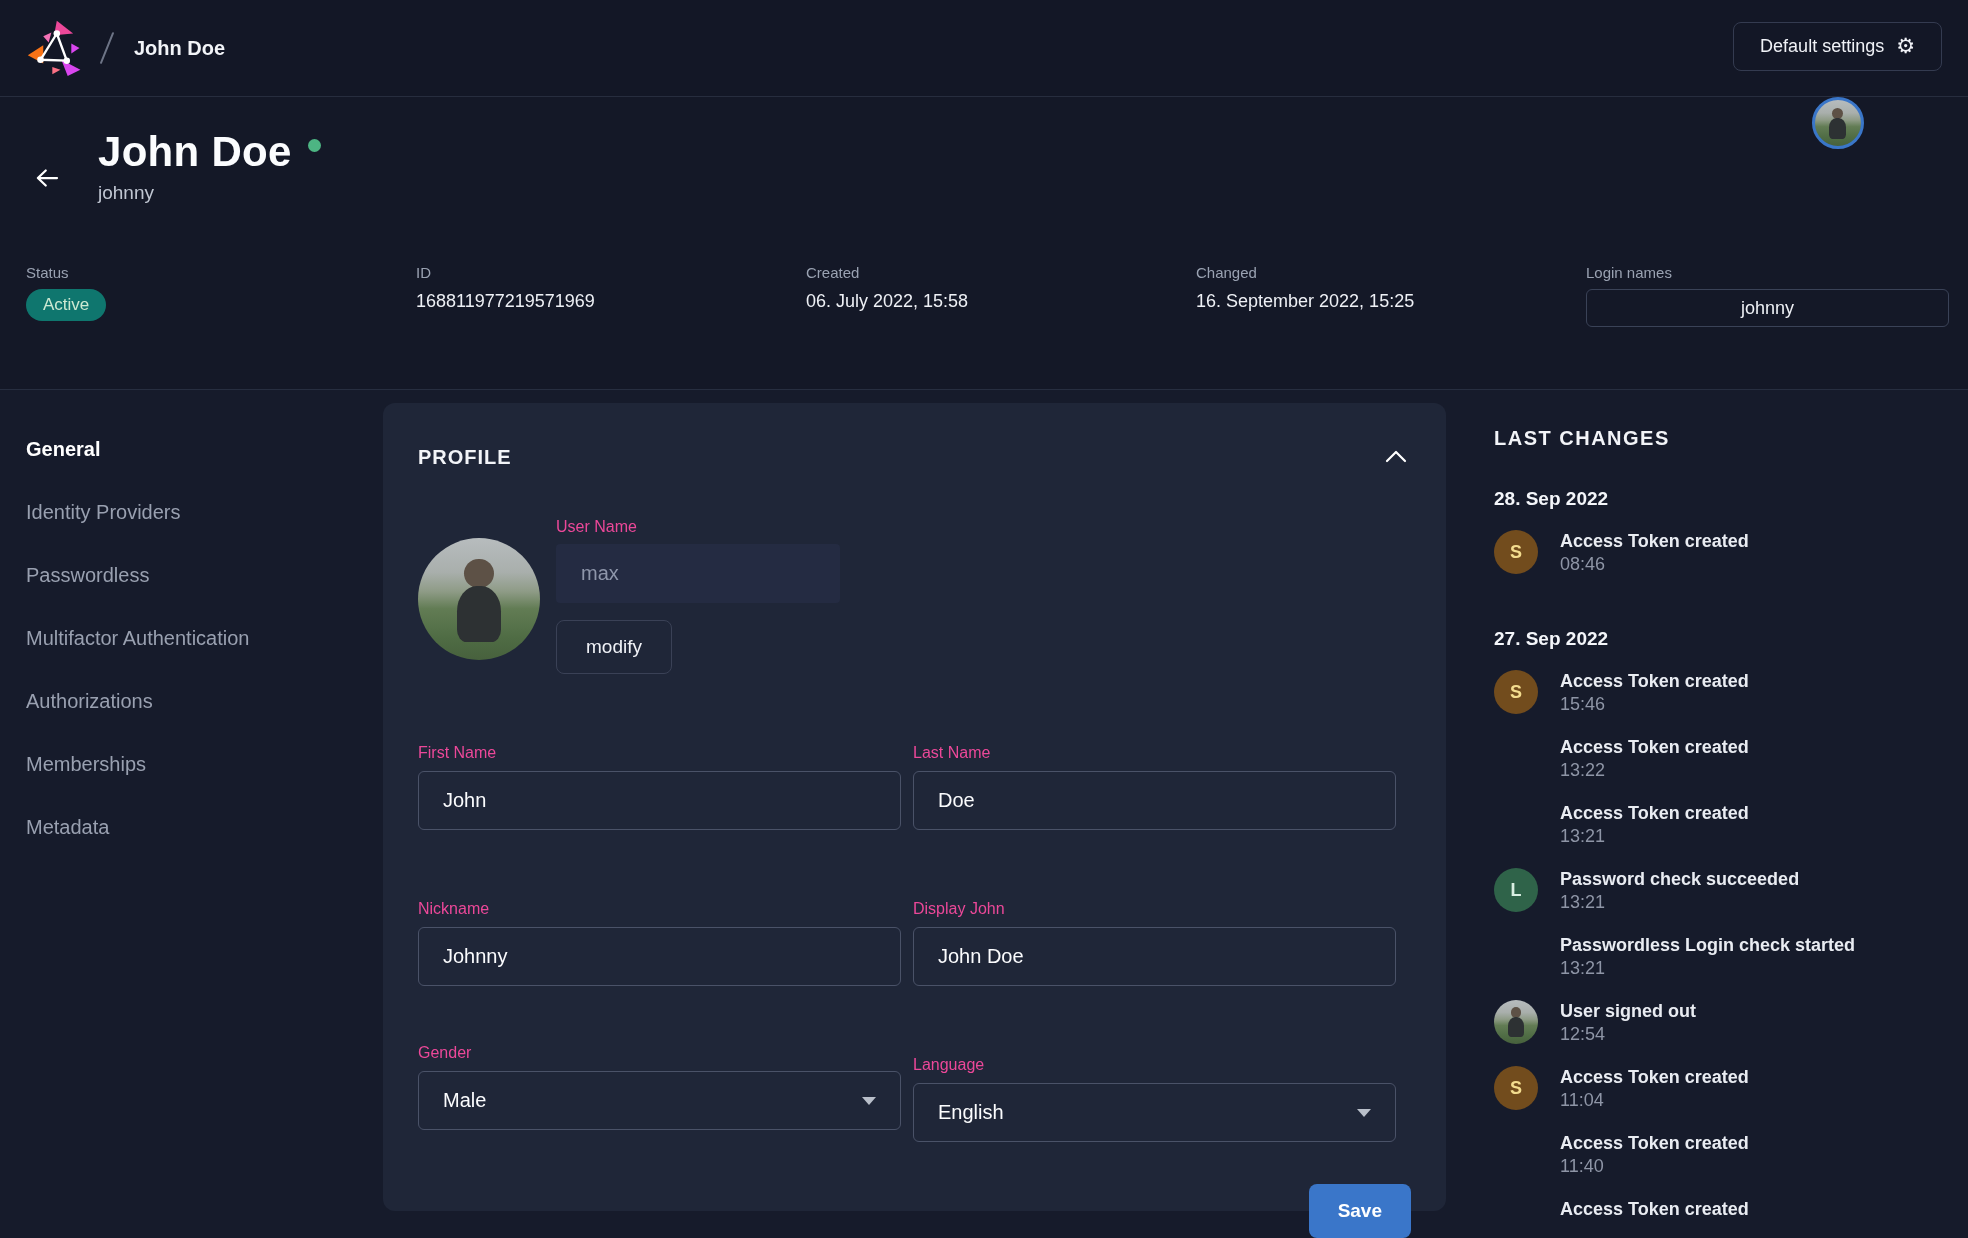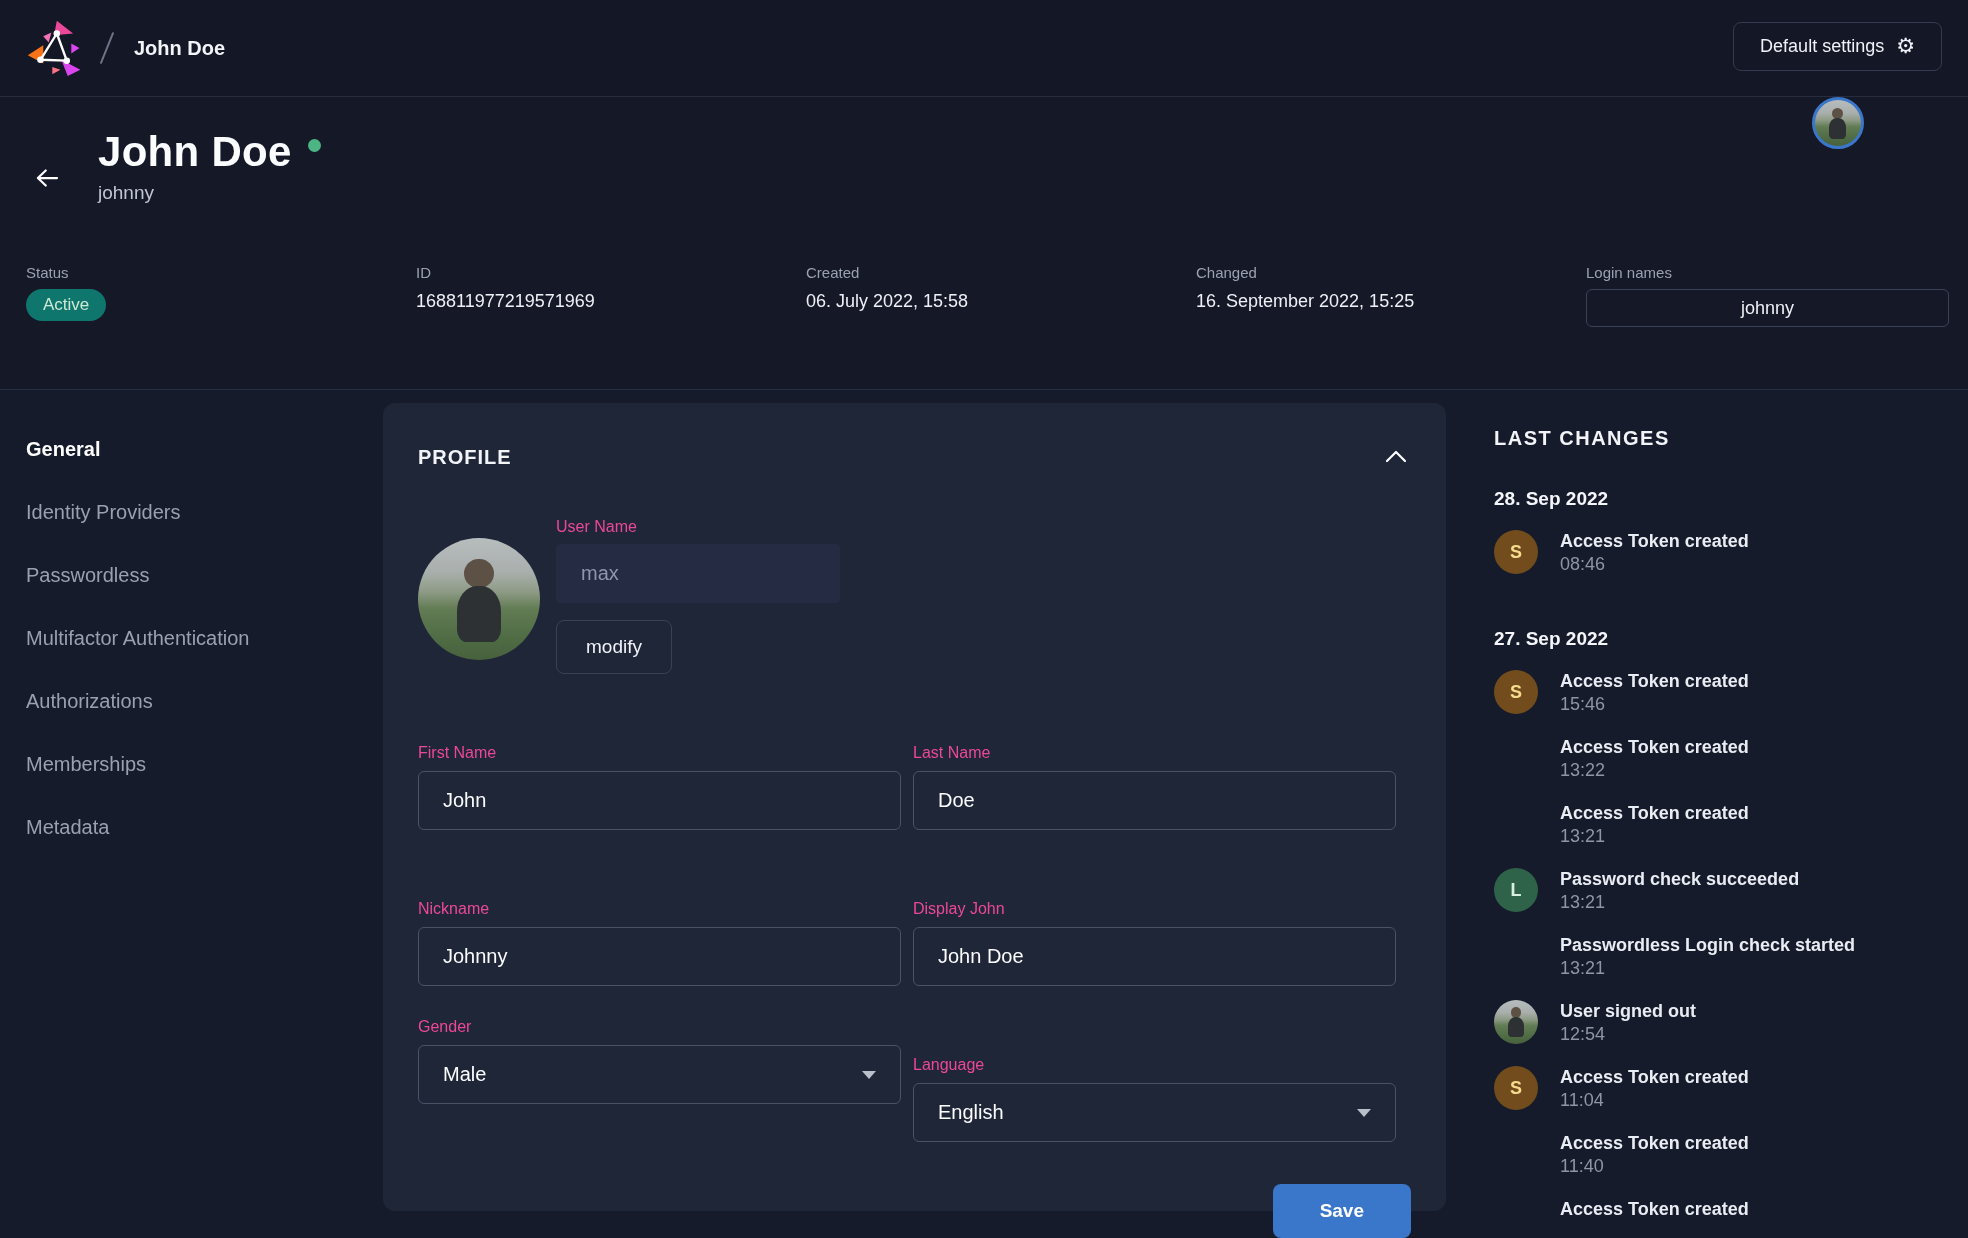--- a/index.html
+++ b/index.html
@@ -122,21 +122,21 @@
   }
   .select-caret {
     margin-left: auto; width: 0; height: 0;
     border-left: 7px solid transparent; border-right: 7px solid transparent;
     border-top: 8px solid #b9bfca;
   }
   .save-row { display: flex; justify-content: flex-end; margin-top: 42px; }
   .save-btn {
     background: #3a76c9; border: none; border-radius: 8px;
     color: #ffffff; font-size: 19px; font-family: inherit; font-weight: 600;
-    padding: 16px 47px; cursor: pointer;
+    padding: 16px 29px; cursor: pointer;
   }
 
   
   .right-panel { flex: 1; margin-left: 48px; padding-top: 24px; }
   .panel-title { font-size: 20px; letter-spacing: 1.5px; font-weight: 600; color: #f2f4f8; }
   .tl-group-date { font-size: 19px; font-weight: 700; color: #f4f6fa; margin-top: 38px; }
   .tl-entry { display: flex; margin-top: 20px; min-height: 44px; }
   .tl-avatar {
     width: 44px; height: 44px; border-radius: 50%; flex: none;
     display: flex; align-items: center; justify-content: center;
@@ -271,21 +271,21 @@
 
       <div class="form-field" style="margin-top:70px">
         <div class="field-label">Nickname</div>
         <input class="text-input" type="text" value="Johnny" style="">
       </div>
       <div class="form-field" style="margin-top:70px">
         <div class="field-label">Display John</div>
         <input class="text-input" type="text" value="John Doe" style="">
       </div>
 
-      <div class="form-field" style="margin-top:32px">
+      <div class="form-field" style="margin-top:58px">
         <div class="field-label">Gender</div>
         <div class="select-box">
           <span>Male</span>
           <span class="select-caret"></span>
         </div>
       </div>
       <div class="form-field" style="margin-top:70px">
         <div class="field-label">Language</div>
         <div class="select-box">
           <span>English</span>

